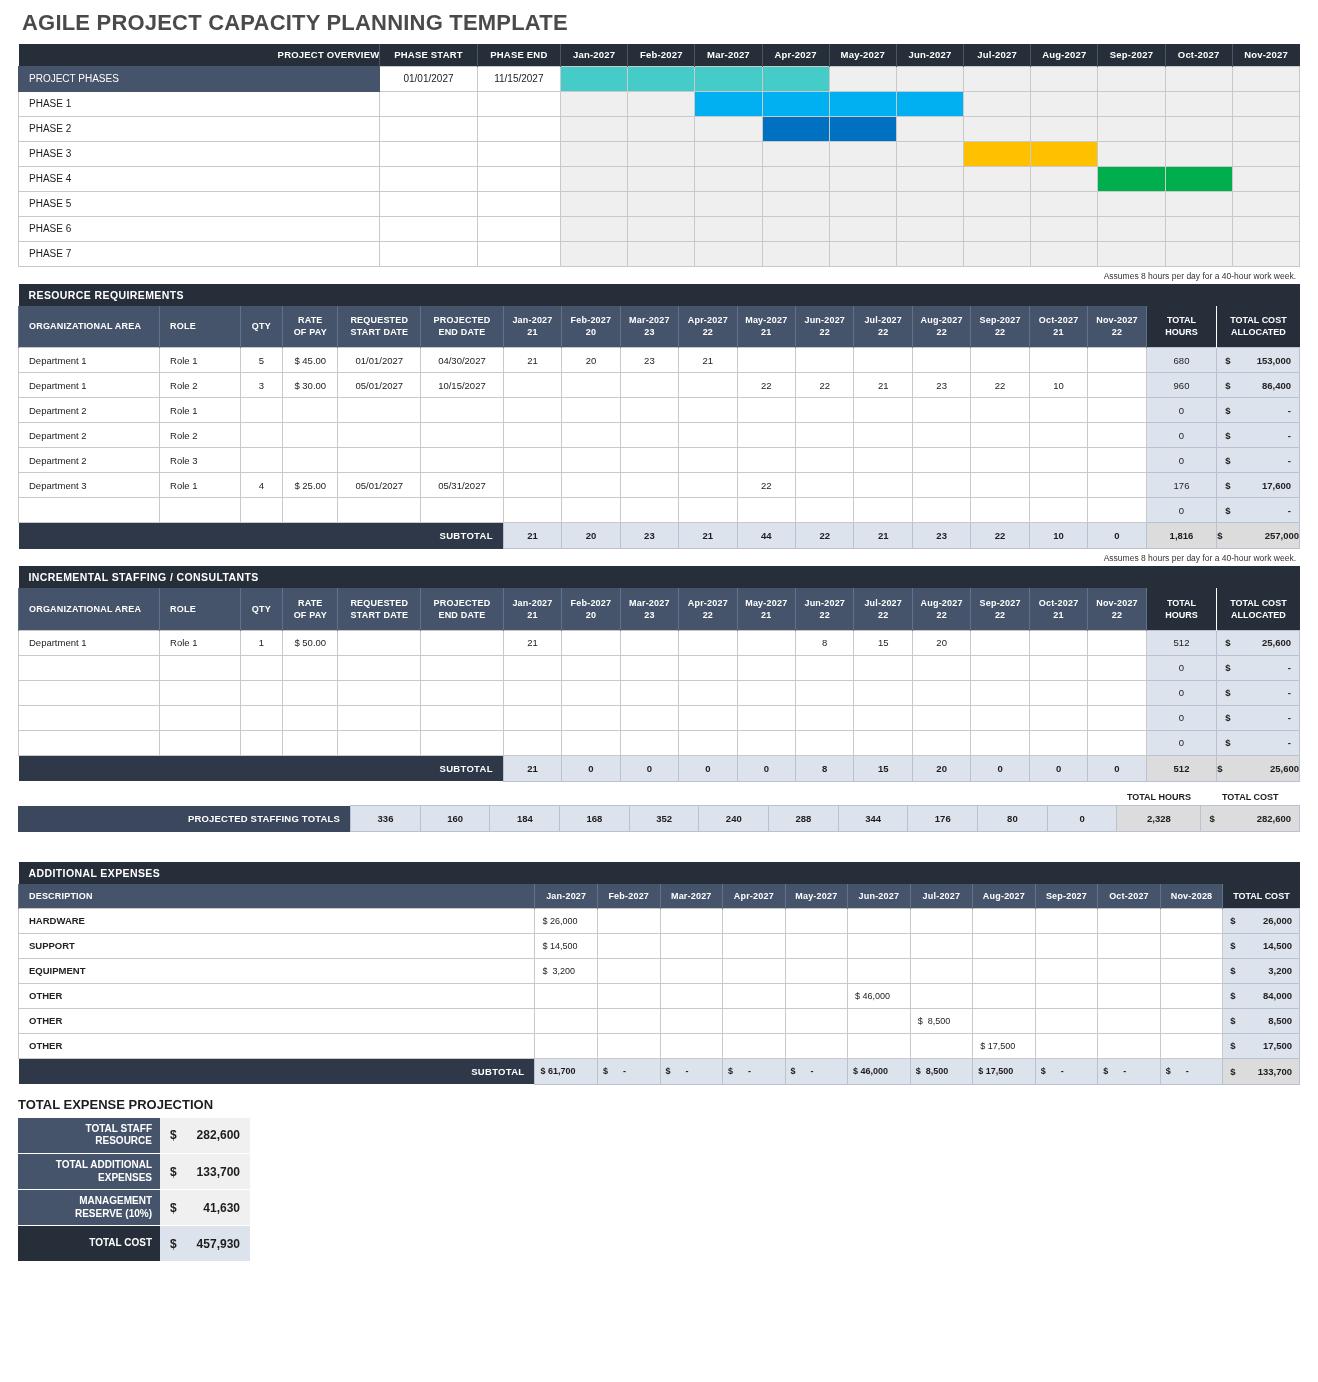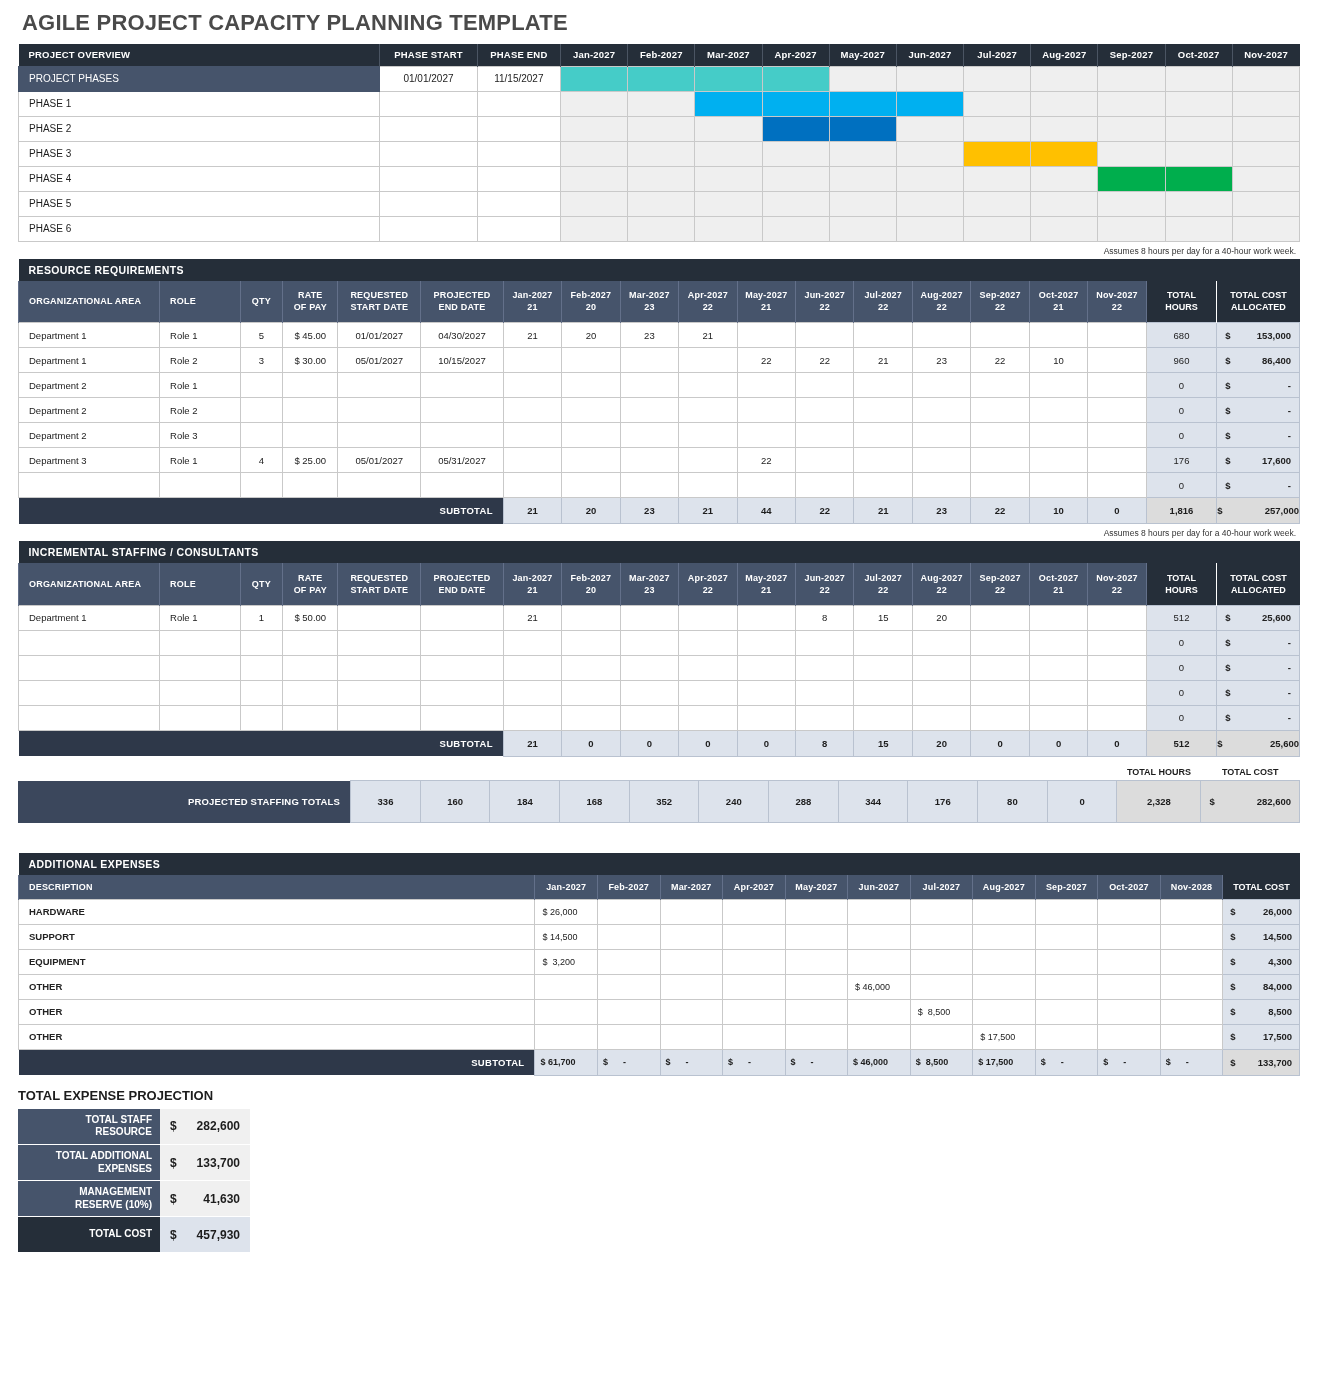--- a/index.html
+++ b/index.html
@@ -45,21 +45,21 @@
   .hdr {
     background: #252e39;
     color: #ffffff;
     font-size: 9.5px;
     font-weight: bold;
     letter-spacing: .2px;
     height: 22px;
     text-align: center;
     border-right: 1px solid #4b5563;
   }
-  .hdr.left { text-align: left; padding-left: 10px; }
+  .hdr.left { text-align: right; padding-left: 10px; }
 
   .hdr2 {
     background: #46546b;
     color: #ffffff;
     font-size: 9px;
     font-weight: bold;
     letter-spacing: .2px;
     text-align: center;
     border-right: 1px solid #63708a;
     border-left: 1px solid #63708a;
@@ -160,21 +160,21 @@
 
   .pst-label {
     background: #3b475c; color: #fff;
     font-size: 9.5px; font-weight: bold;
     text-align: right; padding-right: 10px;
     height: 24px; letter-spacing:.2px;
   }
   .pst-cell {
     background: #dde3ec; border: 1px solid #b9c2d0;
     text-align: center; font-size: 9.5px; font-weight: bold;
-    color: #1d1d1d; height: 42px;
+    color: #1d1d1d; height: 26px;
   }
   .pst-cell.grey { background: #dcdcdc; }
 
   
   .exp-cell {
     border: 1px solid #c9c9c9;
     height: 25px;
     font-size: 9.5px;
     color: #222;
     background: #ffffff;
@@ -344,20 +344,36 @@
           <td class="cell gantt"></td>
           <td class="cell gantt"></td>
           <td class="cell gantt"></td>
           <td class="cell gantt"></td>
           <td class="cell gantt"></td>
           <td class="cell gantt"></td>
           <td class="cell gantt"></td>
         </tr>
         <tr class="ov-row">
           <td class="cell label">PHASE 6</td>
+          <td class="cell"></td>
+          <td class="cell" style="border-left: 1px dotted rgb(154, 161, 171);"></td>
+          <td class="cell gantt"></td>
+          <td class="cell gantt"></td>
+          <td class="cell gantt"></td>
+          <td class="cell gantt"></td>
+          <td class="cell gantt"></td>
+          <td class="cell gantt"></td>
+          <td class="cell gantt"></td>
+          <td class="cell gantt"></td>
+          <td class="cell gantt"></td>
+          <td class="cell gantt"></td>
+          <td class="cell gantt"></td>
+        </tr>
+        <tr class="ov-row">
+          <td class="cell label">PHASE 7</td>
           <td class="cell"></td>
           <td class="cell" style="border-left: 1px dotted rgb(154, 161, 171);"></td>
           <td class="cell gantt"></td>
           <td class="cell gantt"></td>
           <td class="cell gantt"></td>
           <td class="cell gantt"></td>
           <td class="cell gantt"></td>
           <td class="cell gantt"></td>
           <td class="cell gantt"></td>
           <td class="cell gantt"></td>
@@ -990,21 +1006,21 @@
           <td class="exp-cell" style="white-space: pre; text-align: left; font-size: 9px;"></td>
           <td class="exp-cell" style="white-space: pre; text-align: left; font-size: 9px;"></td>
           <td class="exp-cell" style="white-space: pre; text-align: left; font-size: 9px;"></td>
           <td class="exp-cell" style="white-space: pre; text-align: left; font-size: 9px;"></td>
           <td class="exp-cell" style="white-space: pre; text-align: left; font-size: 9px;"></td>
           <td class="exp-cell" style="white-space: pre; text-align: left; font-size: 9px;"></td>
           <td class="exp-cell" style="white-space: pre; text-align: left; font-size: 9px;"></td>
           <td class="exp-cell tc">
             <div class="money">
               <span class="sym">$</span>
-              <span class="amt">4,300</span>
+              <span class="amt">3,200</span>
             </div>
           </td>
         </tr>
         <tr>
           <td class="exp-cell desc">OTHER</td>
           <td class="exp-cell" style="white-space: pre; text-align: left; font-size: 9px;"></td>
           <td class="exp-cell" style="white-space: pre; text-align: left; font-size: 9px;"></td>
           <td class="exp-cell" style="white-space: pre; text-align: left; font-size: 9px;"></td>
           <td class="exp-cell" style="white-space: pre; text-align: left; font-size: 9px;"></td>
           <td class="exp-cell" style="white-space: pre; text-align: left; font-size: 9px;"></td>

